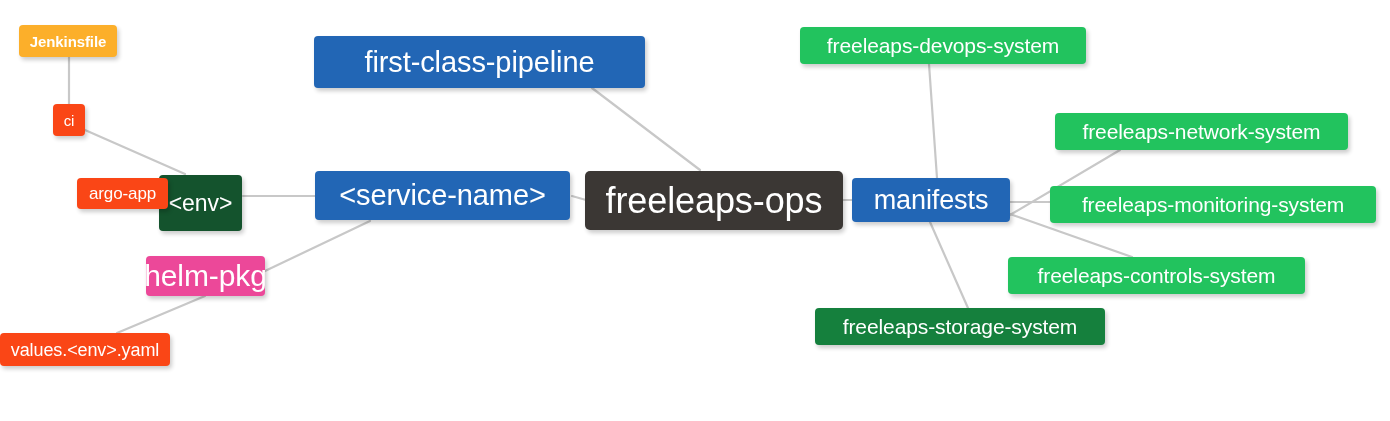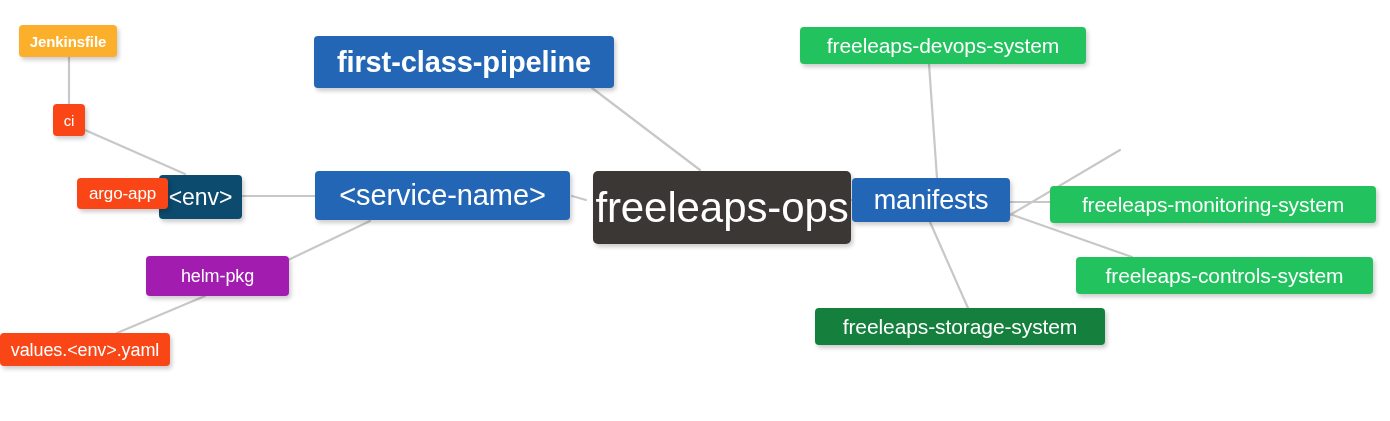--- a/index.html
+++ b/index.html
@@ -65,28 +65,29 @@
         <polyline points="69,57 69,104" stroke="#c8c8c8"></polyline>
         <polyline points="117,333 205,296" stroke="#c8c8c8"></polyline>
         <polyline points="929,64 937,178" stroke="#c8c8c8"></polyline>
         <polyline points="1010,215 1120,150" stroke="#c8c8c8"></polyline>
         <polyline points="1010,202 1050,202" stroke="#c8c8c8"></polyline>
         <polyline points="1010,214 1132,257" stroke="#c8c8c8"></polyline>
         <polyline points="930,222 968,308" stroke="#c8c8c8"></polyline>
       </g>
   </svg>
 
-  <div class="node n-root" style="left: 585px; top: 171px; width: 258px; height: 73px; font-size: 42px; background: rgb(59, 55, 52); margin-left: 8px;">freeleaps-ops</div>
+  <div class="node n-root" style="left: 585px; top: 171px; width: 258px; height: 59px; font-size: 36px; background: rgb(59, 55, 52);">freeleaps-ops</div>
   <div class="node n-blue" style="left: 315px; top: 171px; width: 255px; height: 49px; font-size: 29px; background: rgb(34, 102, 181);">&lt;service-name&gt;</div>
-  <div class="node n-blue" style="left: 314px; top: 36px; width: 300px; height: 52px; font-size: 29px; background: rgb(34, 102, 181); font-weight: bold;">first-class-pipeline</div>
-  <div class="node n-green" style="left: 159px; top: 175px; width: 83px; height: 44px; font-size: 23px; background: #0c4a6e;">&lt;env&gt;</div>
-  <div class="node n-green" style="left: 146px; top: 256px; width: 143px; height: 40px; font-size: 18px; background: #a21caf;">helm-pkg</div>
+  <div class="node n-blue" style="left: 314px; top: 36px; width: 331px; height: 52px; font-size: 29px; background: rgb(34, 102, 181);">first-class-pipeline</div>
+  <div class="node n-green" style="left: 159px; top: 175px; width: 83px; height: 56px; font-size: 23px; background: #14532d;">&lt;env&gt;</div>
+  <div class="node n-green" style="left: 146px; top: 256px; width: 119px; height: 40px; font-size: 30px; background: #ec4899;">helm-pkg</div>
   <div class="node n-red" style="left: 33px; top: 178px; width: 91px; height: 31px; font-size: 17px; background: rgb(250, 70, 22); margin-left: 44px;">argo-app</div>
   <div class="node n-red" style="left: 0; top: 333px; width: 170px; height: 33px; font-size: 18px; background: rgb(250, 70, 22);">values.&lt;env&gt;.yaml</div>
   <div class="node n-orange" style="left: 19px; top: 25px; width: 98px; height: 32px; font-size: 15px; background: rgb(252, 175, 42);">Jenkinsfile</div>
   <div class="node n-red" style="left: 53px; top: 104px; width: 32px; height: 32px; font-size: 15px; background: rgb(250, 70, 22);">ci</div>
   <div class="node n-green" style="left: 800px; top: 27px; width: 286px; height: 37px; font-size: 21px; background: rgb(34, 195, 94);">freeleaps-devops-system</div>
   <div class="node n-blue" style="left: 852px; top: 178px; width: 158px; height: 44px; font-size: 27px; background: rgb(34, 102, 181);">manifests</div>
+  <div class="node n-green" style="left: 1055px; top: 113px; width: 293px; height: 37px; font-size: 21px; background: rgb(34, 195, 94);">freeleaps-network-system</div>
   <div class="node n-green" style="left: 1050px; top: 186px; width: 326px; height: 37px; font-size: 21px; background: rgb(34, 195, 94);">freeleaps-monitoring-system</div>
-  <div class="node n-green" style="left: 1076px; top: 257px; width: 297px; height: 37px; font-size: 21px; background: rgb(34, 195, 94);">freeleaps-controls-system</div>
+  <div class="node n-green" style="left: 1008px; top: 257px; width: 297px; height: 37px; font-size: 21px; background: rgb(34, 195, 94);">freeleaps-controls-system</div>
   <div class="node n-green" style="left: 815px; top: 308px; width: 290px; height: 37px; font-size: 21px; background: #15803d;">freeleaps-storage-system</div>
 
 </div>
 
 </body></html>

